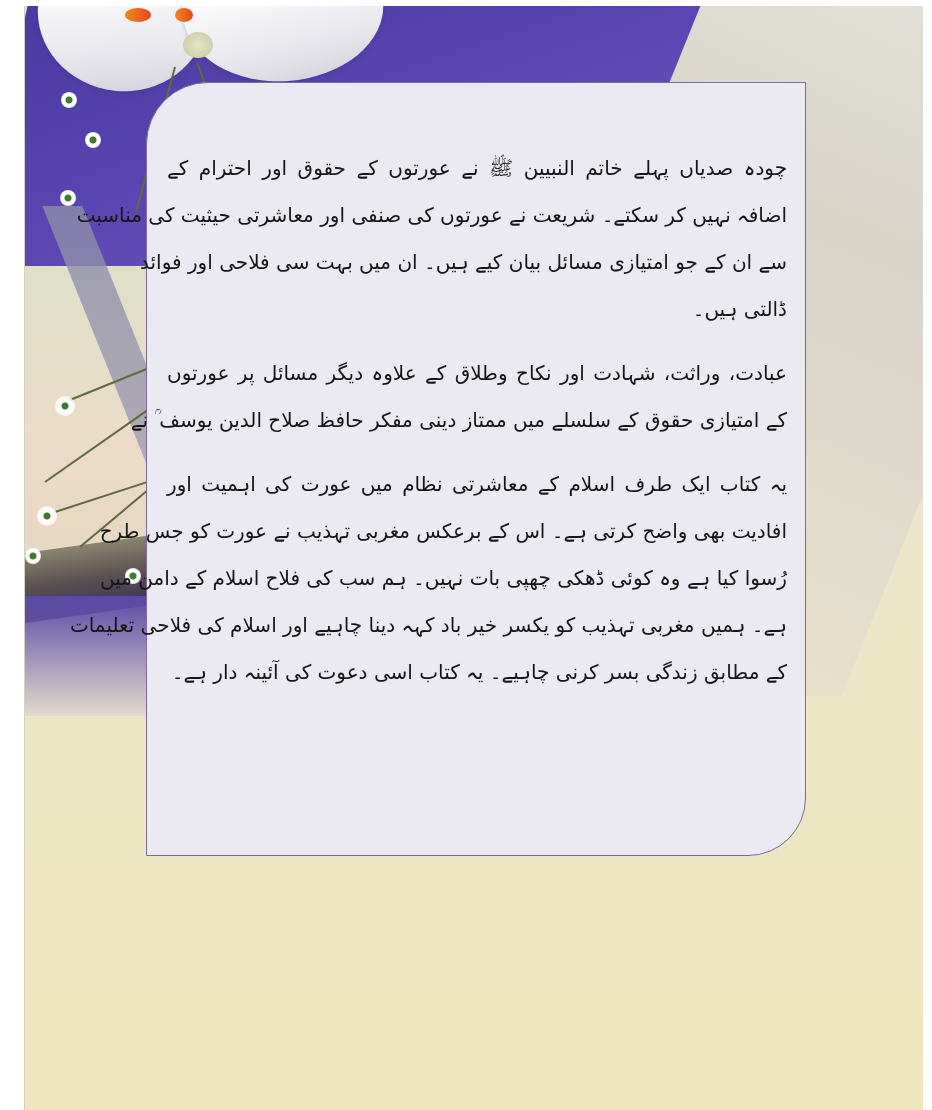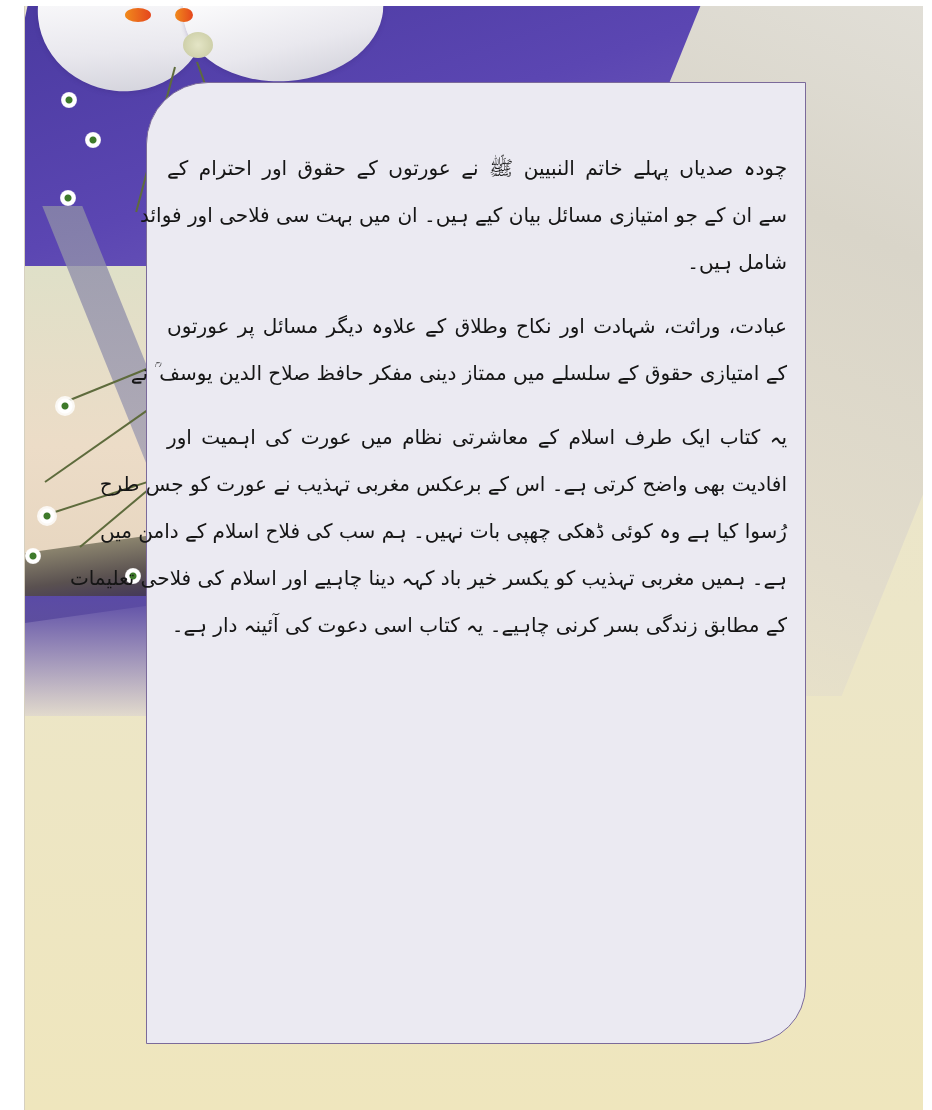--- a/index.html
+++ b/index.html
@@ -53,21 +53,21 @@
   .stamen { position: absolute; width: 26px; height: 14px; border-radius: 50%;
     background: linear-gradient(90deg, #f08a1c, #e5461d); }
   .bud { position: absolute; left: 158px; top: 26px; width: 30px; height: 26px; border-radius: 50%;
     background: radial-gradient(circle, #e4e5c6, #c7c9a0); }
   .stem { position: absolute; height: 2px; background: #5e6b3c; transform-origin: left center; }
   .blossom { position: absolute; width: 16px; height: 16px; border-radius: 50%;
     background: radial-gradient(circle, #3e7a2b 0 3px, #ffffff 4px 7px, rgba(255,255,255,0.8) 8px);
   }
   
   .panel {
-    position: absolute; left: 146px; top: 82px; width: 660px; height: 962px;
+    position: absolute; left: 146px; top: 82px; width: 660px; height: 774px;
     background: #ebeaf2;
     border: 1.5px solid #7b6a9a;
     border-radius: 62px 0 58px 0;
     box-sizing: border-box;
   }
   .panel-text {
     position: absolute; left: 20px; right: 18px; top: 62px;
     direction: rtl; text-align: justify; text-align-last: right;
     color: #151515;
     font-family: "DejaVu Sans", sans-serif;
@@ -111,22 +111,23 @@
   <div class="blossom" style="left:12px;top:500px;width:20px;height:20px;"></div>
   <div class="blossom" style="left:0px;top:542px;"></div>
   <div class="blossom" style="left:100px;top:562px;"></div>
   <div class="blossom" style="left:122px;top:590px;"></div>
 </div>
 
 <div class="panel">
   <div class="panel-text">
     <div class="para">
       <span class="line">چودہ صدیاں پہلے خاتم النبیین ﷺ نے عورتوں کے حقوق اور احترام کے</span>
+      <span class="line">اضافہ نہیں کر سکتے۔ شریعت نے عورتوں کی صنفی اور معاشرتی حیثیت کی مناسبت</span>
       <span class="line">سے ان کے جو امتیازی مسائل بیان کیے ہیں۔ ان میں بہت سی فلاحی اور فوائد</span>
-      <span class="line last">شامل ہیں۔</span>
+      <span class="line last">ڈالتی ہیں۔</span>
     </div>
     <div class="para">
       <span class="line">عبادت، وراثت، شہادت اور نکاح وطلاق کے علاوہ دیگر مسائل پر عورتوں</span>
       <span class="line">کے امتیازی حقوق کے سلسلے میں ممتاز دینی مفکر حافظ صلاح الدین یوسف ؒ نے</span>
     </div>
     <div class="para">
       <span class="line">یہ کتاب ایک طرف اسلام کے معاشرتی نظام میں عورت کی اہمیت اور</span>
       <span class="line">افادیت بھی واضح کرتی ہے۔ اس کے برعکس مغربی تہذیب نے عورت کو جس طرح</span>
       <span class="line">رُسوا کیا ہے وہ کوئی ڈھکی چھپی بات نہیں۔ ہم سب کی فلاح اسلام کے دامن میں</span>
       <span class="line">ہے۔ ہمیں مغربی تہذیب کو یکسر خیر باد کہہ دینا چاہیے اور اسلام کی فلاحی تعلیمات</span>

